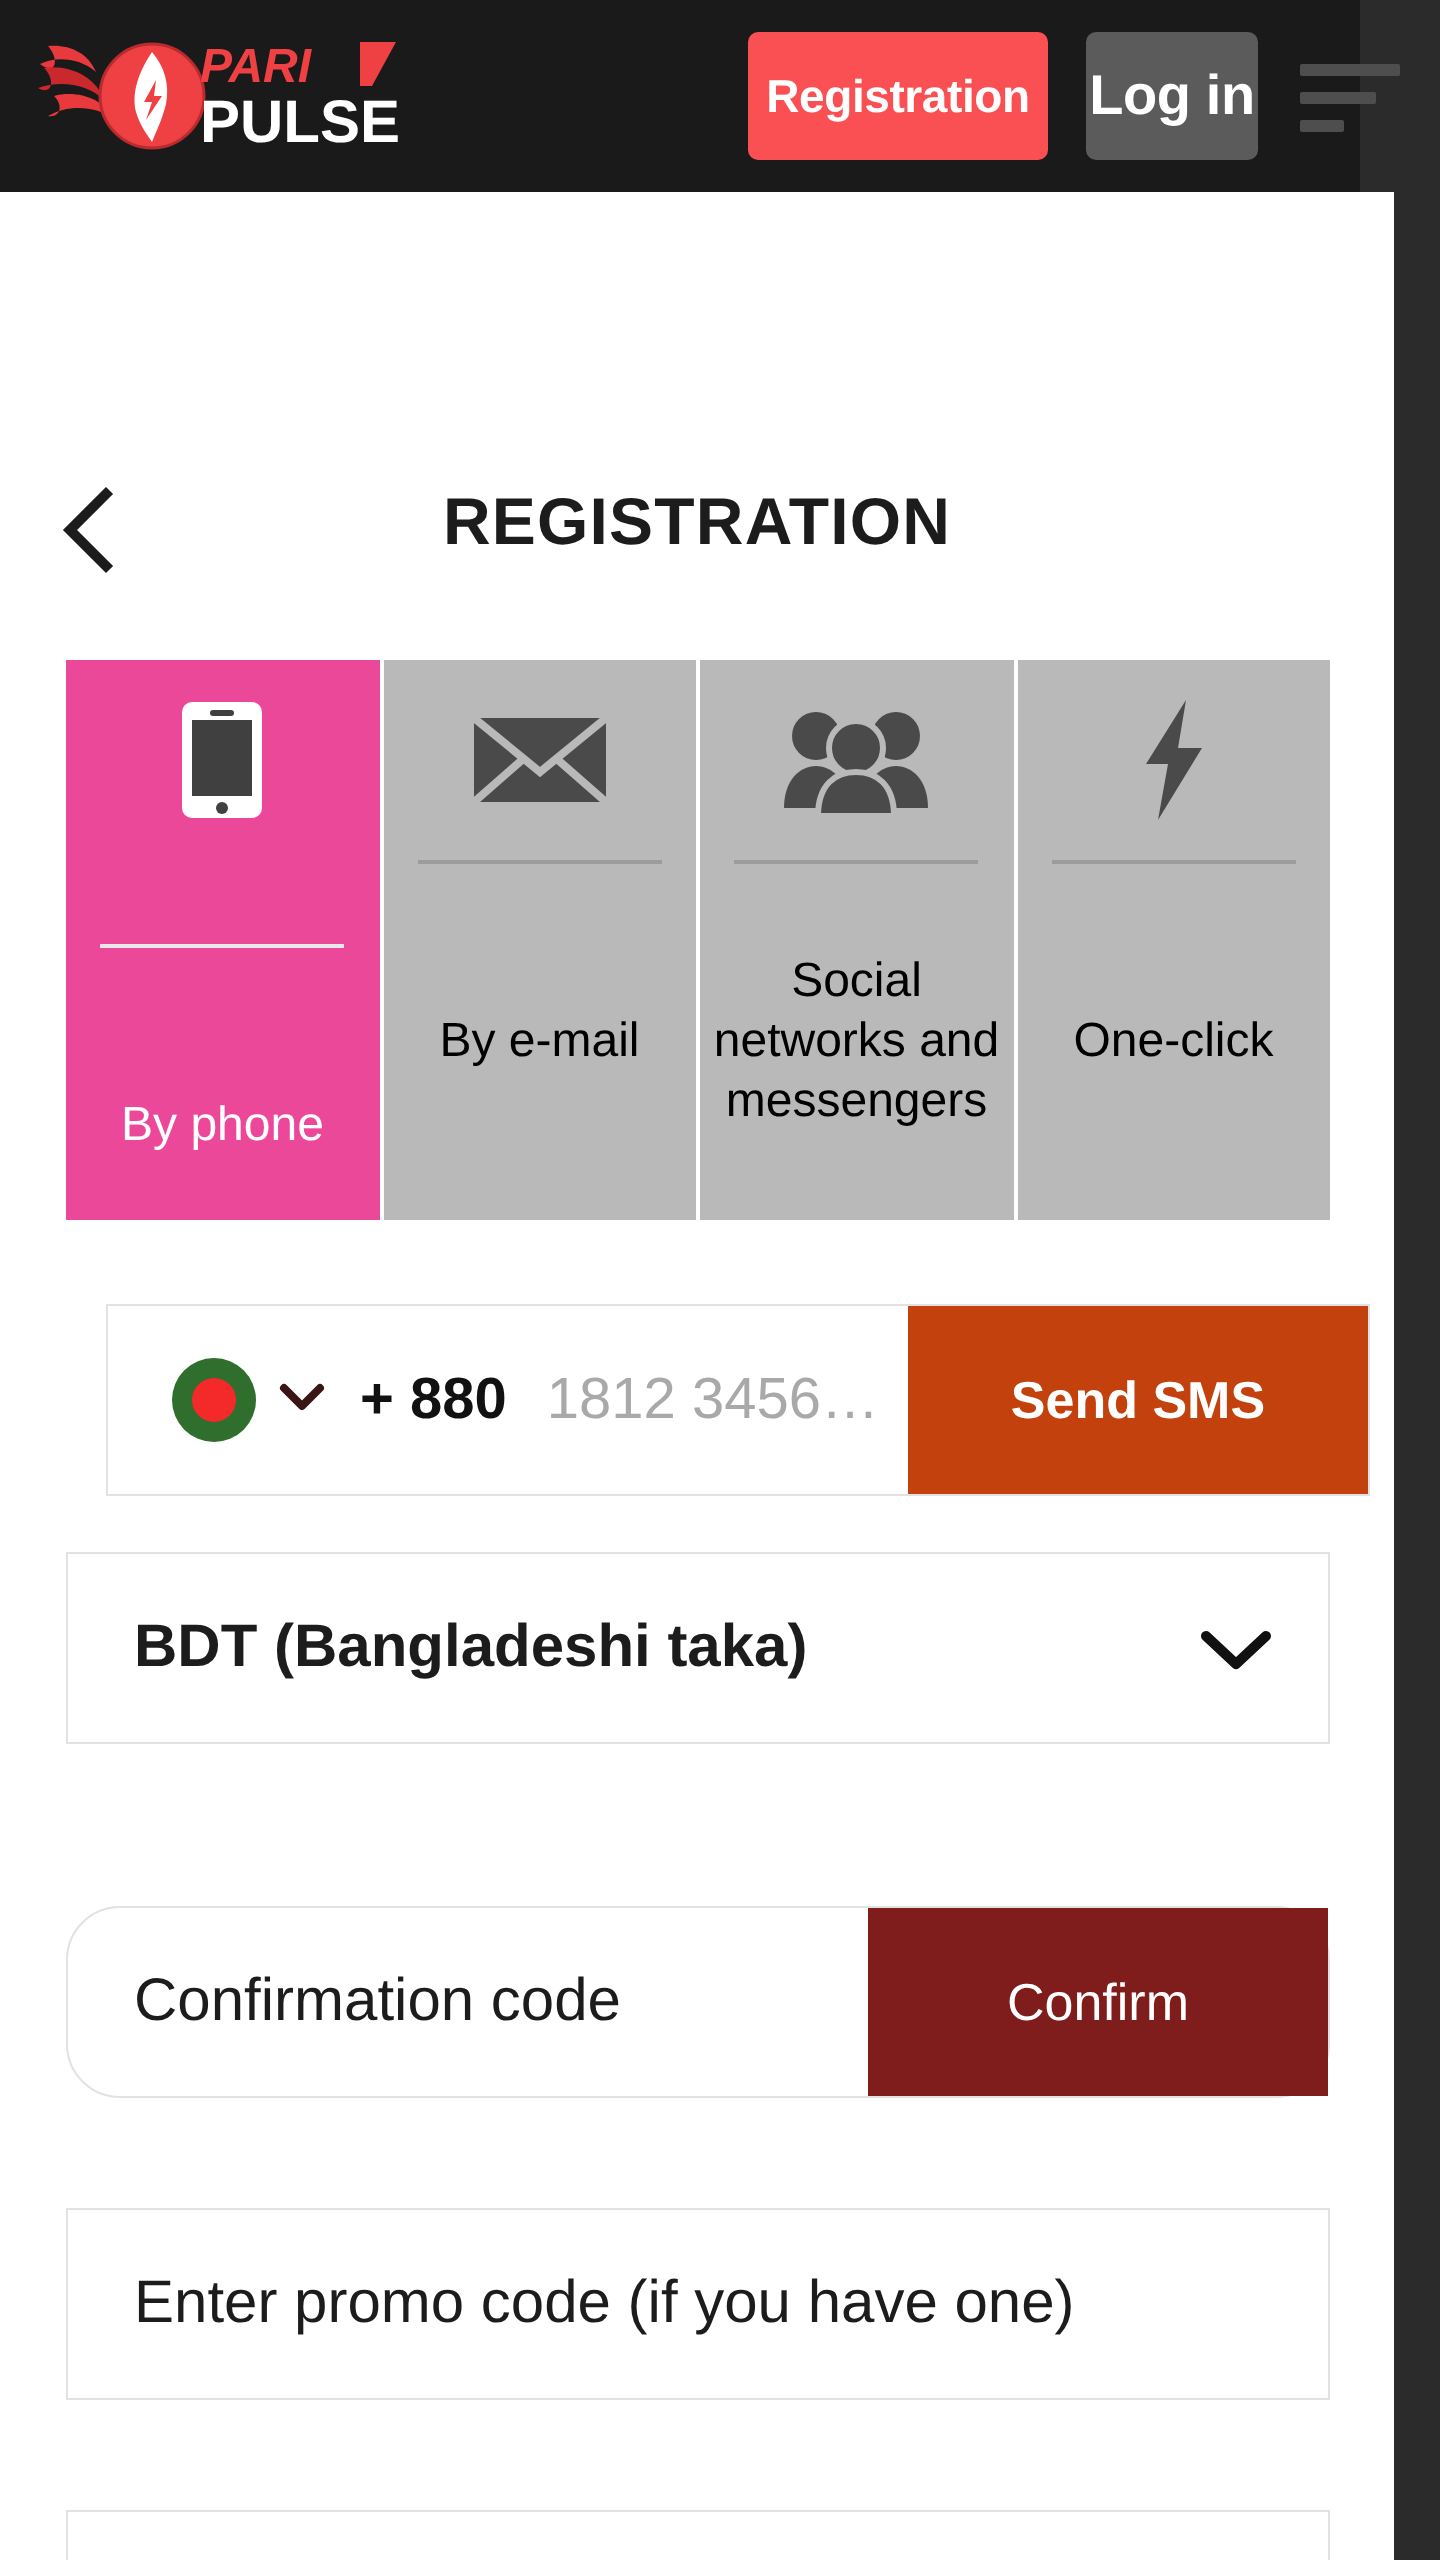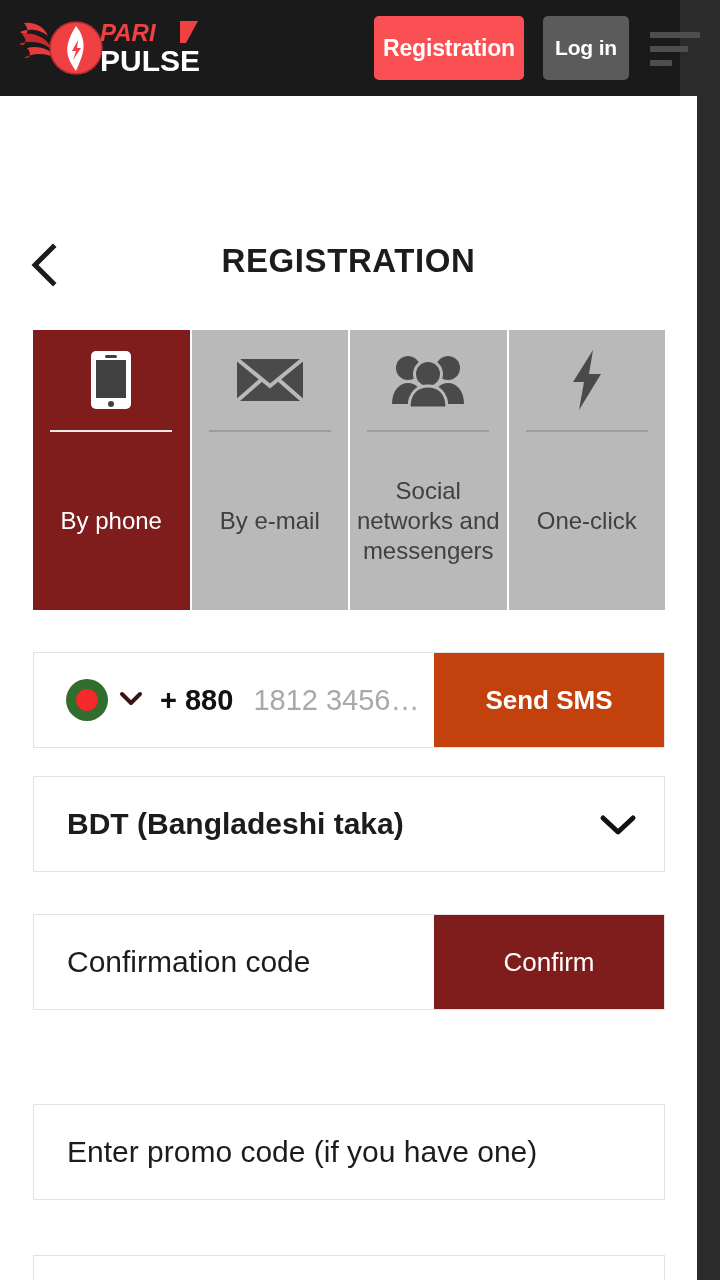--- a/index.html
+++ b/index.html
@@ -59,21 +59,21 @@
     left: 374px; top: 16px;
     width: 150px; height: 64px;
     background: #fa5053;
     font-size: 23px;
   }
 
   .btn-login {
     left: 543px; top: 16px;
     width: 86px; height: 64px;
     background: #5b5b5b;
-    font-size: 21px;
+    font-size: 28px;
   }
 
   .hamburger {
     position: absolute;
     left: 650px; top: 32px;
     width: 50px; height: 34px;
     cursor: pointer;
   }
   .hamburger i {
     display: block;
@@ -135,21 +135,21 @@
 
   .tab {
     position: relative;
     flex: 1 1 0;
     background: #b9b9b9;
     cursor: pointer;
     display: flex;
     flex-direction: column;
     align-items: center;
   }
-  .tab.active { background: #7f1d1d; }
+  .tab.active { background: #ec4899; gap: 42px; }
 
   .tab-icon {
     height: 100px;
     display: flex;
     align-items: center;
     justify-content: center;
     width: 100%;
   }
 
   .tab-rule {
@@ -160,41 +160,41 @@
   .tab.active .tab-rule { background: #e8e8e8; }
 
   .tab-label {
     flex: 1;
     display: flex;
     align-items: center;
     justify-content: center;
     text-align: center;
     font-size: 24px;
     line-height: 30px;
-    color: #404040;
+    color: #000000;
     padding: 0 6px;
     font-family: "Liberation Sans", sans-serif;
   }
   .tab.active .tab-label { color: #ffffff; }
 
   
   .row {
     position: absolute;
     left: 33px;
     width: 632px;
     height: 96px;
     border: 1px solid #e2e2e2;
     background: #ffffff;
     display: flex;
     align-items: stretch;
   }
 
-  .row-phone   { top: 556px; }
+  .row-phone   { top: 556px; margin-left: 20px; }
   .row-currency{ top: 680px; }
-  .row-code    { top: 818px; }
+  .row-code    { top: 857px; border-radius: 27px; }
   .row-promo   { top: 1008px; }
   .row-bonus   { top: 1159px; }
 
   .phone-left {
     flex: 1;
     display: flex;
     align-items: center;
     padding-left: 32px;
     gap: 0;
     min-width: 0;

